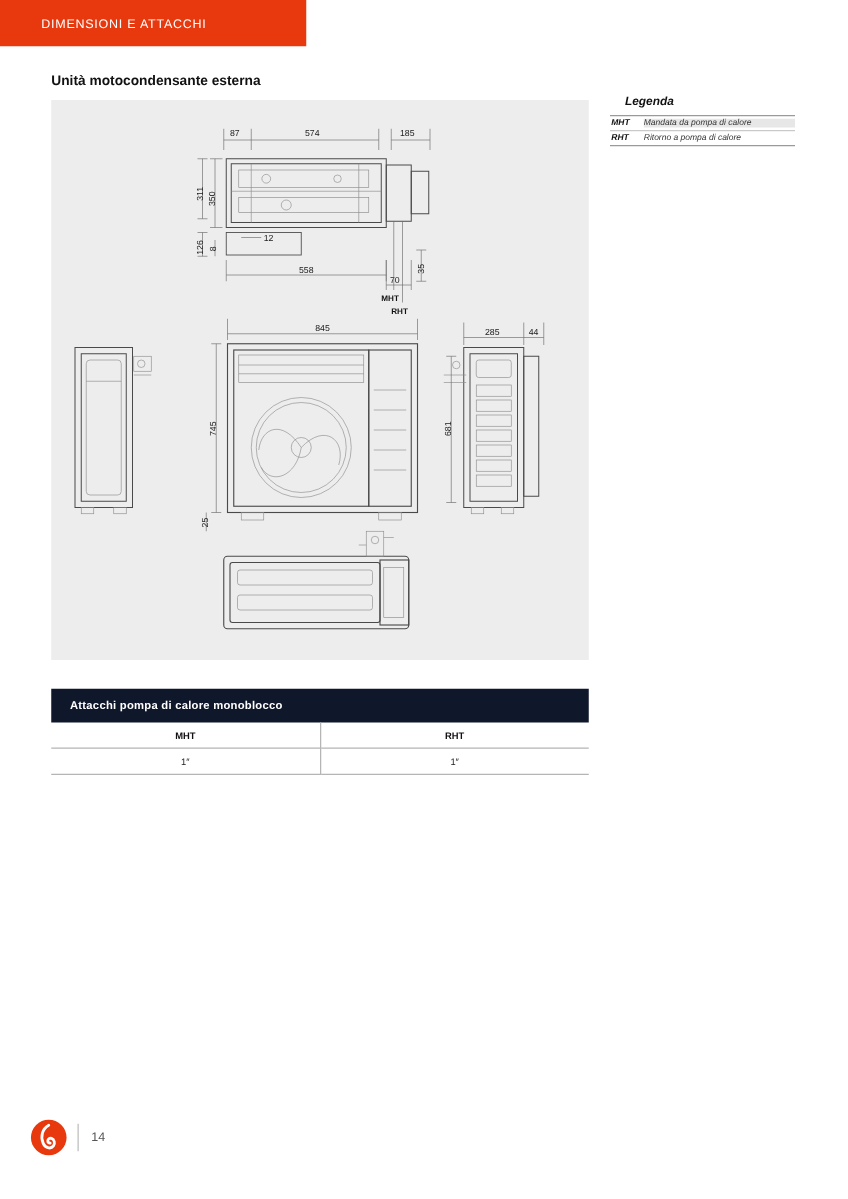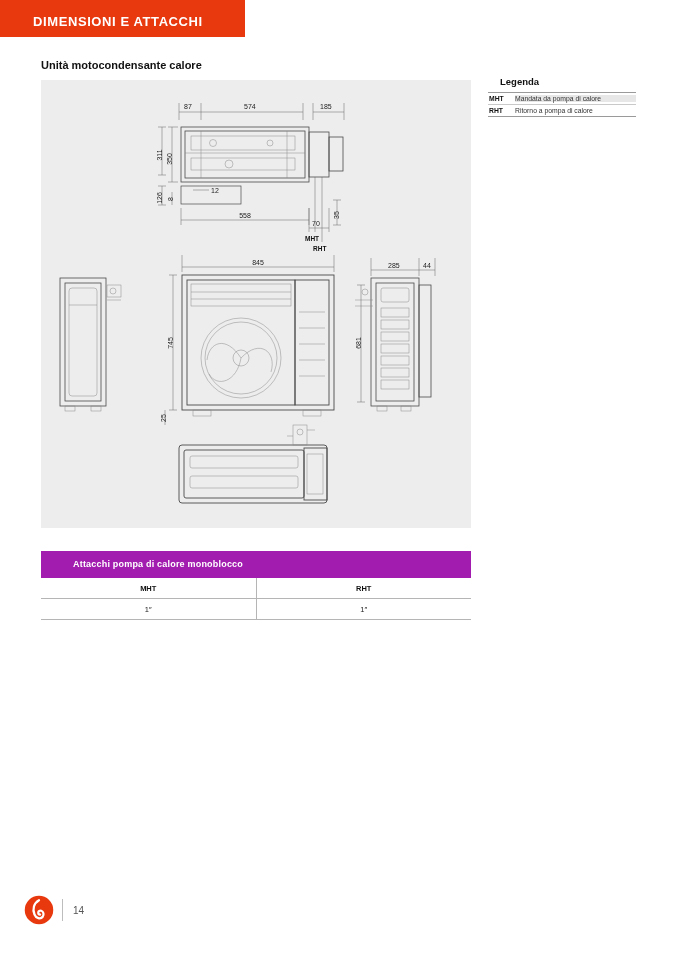--- a/index.html
+++ b/index.html
@@ -22,22 +22,22 @@
     left: 0;
     top: 0;
     width: 245px;
     height: 37px;
     background: #e8380d;
   }
   .header-banner-text {
     position: absolute;
     left: 33px;
     top: 14px;
-    font-size: 13px;
-    font-weight: bold;
+    font-size: 10px;
+    font-weight: normal;
     letter-spacing: 0.6px;
     color: #ffffff;
     text-transform: uppercase;
   }
 
   
   .section-title {
     position: absolute;
     left: 41px;
     top: 59px;
@@ -60,20 +60,21 @@
     left: 0;
     top: 0;
   }
 
   
   .legend {
     position: absolute;
     left: 488px;
     top: 76px;
     width: 148px;
+    font-style: italic;
   }
   .legend-title {
     font-size: 9.5px;
     font-weight: bold;
     color: #111;
     padding-left: 12px;
     margin-bottom: 5px;
   }
   .legend-row {
     display: flex;
@@ -101,27 +102,27 @@
   }
 
   
   .table-block {
     position: absolute;
     left: 41px;
     top: 551px;
     width: 430px;
   }
   .table-title {
-    background: #a21caf;
+    background: #0f172a;
     color: #ffffff;
     font-size: 9px;
     font-weight: bold;
     height: 27px;
     line-height: 27px;
-    padding-left: 32px;
+    padding-left: 15px;
     letter-spacing: 0.2px;
   }
   .table-grid {
     width: 100%;
     border-collapse: collapse;
     table-layout: fixed;
   }
   .table-grid th {
     font-size: 7.5px;
     font-weight: bold;
@@ -164,21 +165,21 @@
     color: #555;
   }
 </style>
 </head>
 <body>
 
 <div class="header-banner">
   <div class="header-banner-text">DIMENSIONI E ATTACCHI</div>
 </div>
 
-<div class="section-title">Unità motocondensante calore</div>
+<div class="section-title">Unità motocondensante esterna</div>
 
 <div class="drawing-panel">
   <svg class="drawing-svg" width="430" height="448" viewBox="0 0 430 448">
     <g stroke="#555" fill="none" stroke-width="0.6" font-family="Liberation Sans, sans-serif">
 
       <g stroke="#666" stroke-width="0.5">
         <line x1="138" y1="23" x2="138" y2="40"></line>
         <line x1="160" y1="23" x2="160" y2="40"></line>
         <line x1="262" y1="23" x2="262" y2="40"></line>
         <line x1="272" y1="23" x2="272" y2="40"></line>

